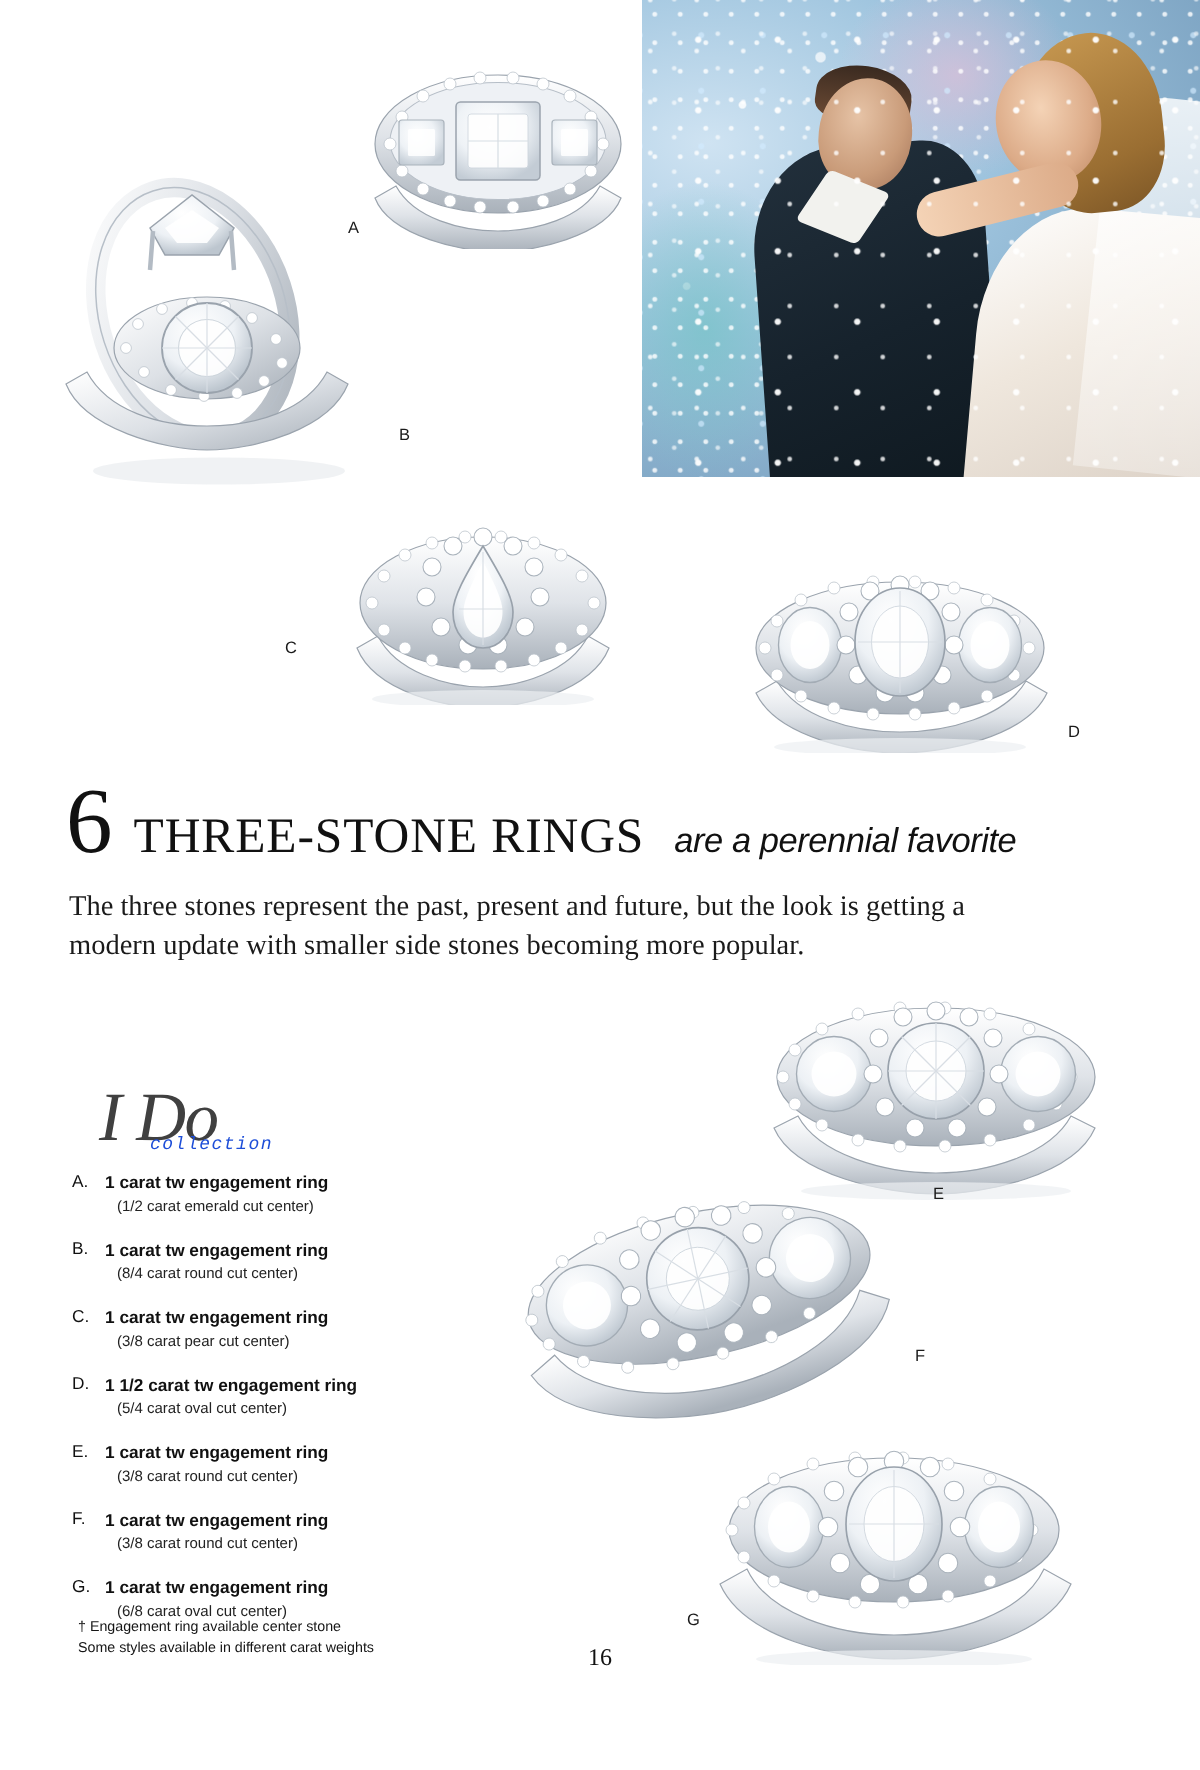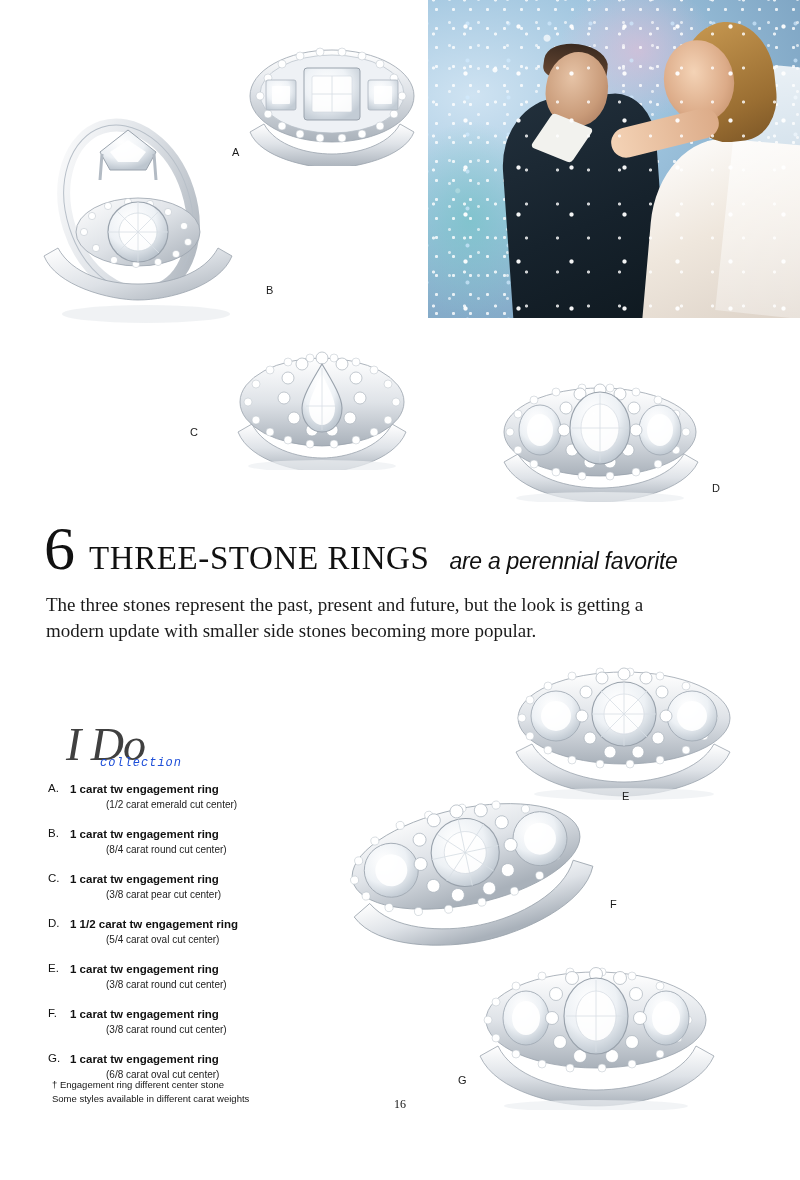--- a/index.html
+++ b/index.html
@@ -261,21 +261,20 @@
     line-height: 15px;
     white-space: nowrap;
     font-weight: bold;
   }
   .caption-text .cap-line2 {
     font-size: 10px;
     color: #222;
     line-height: 15px;
     padding-left: 8px;
     white-space: nowrap;
-    margin-left: 28px;
   }
 
   .footnotes {
     position: absolute;
     left: 52px;
     top: 1078px;
     width: 320px;
   }
   .footnotes div {
     font-size: 9.5px;
@@ -283,21 +282,21 @@
     color: #151515;
   }
 
   .page-number {
     position: absolute;
     left: 0;
     top: 1097px;
     width: 800px;
     text-align: center;
     font-family: "Liberation Serif", serif;
-    font-size: 12px;
+    font-size: 16px;
     color: #111;
   }
 </style>
 </head>
 <body>
 
 <div class="page">
 
   <div class="hero-photo">
     <div class="bg"></div>
@@ -812,19 +811,19 @@
     <div class="caption-item">
       <div class="caption-letter">G.</div>
       <div class="caption-text">
         <div class="cap-line1">1 carat tw engagement ring</div>
         <div class="cap-line2">(6/8 carat oval cut center)</div>
       </div>
     </div>
   </div>
 
   <div class="footnotes">
-    <div>† Engagement ring different center stone</div>
+    <div>† Engagement ring available center stone</div>
     <div>Some styles available in different carat weights</div>
   </div>
 
   <div class="page-number">16</div>
 
 </div>
 
 </body></html>

